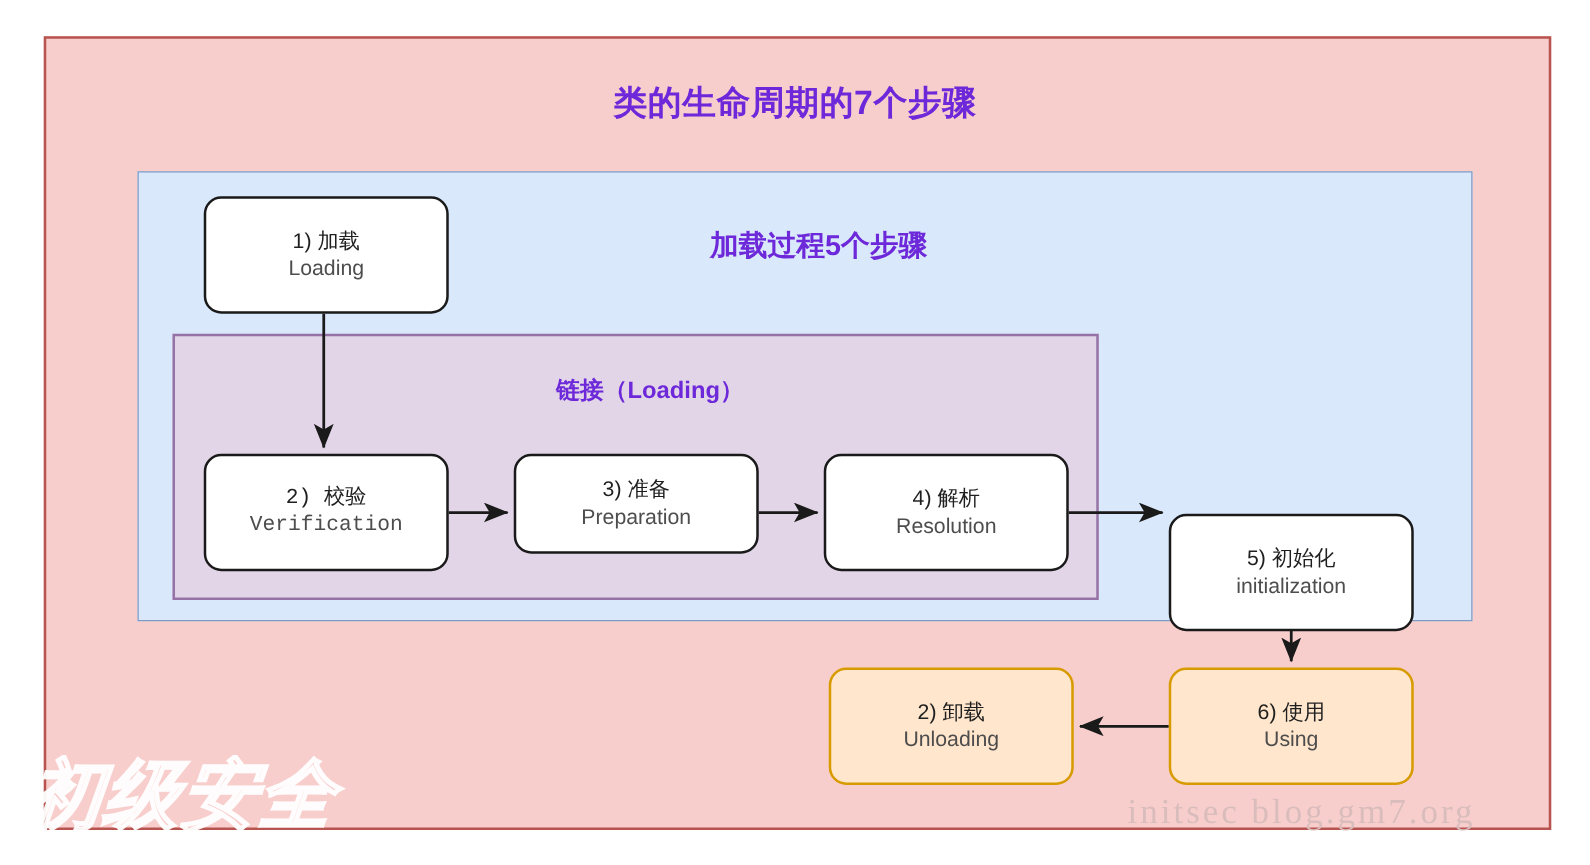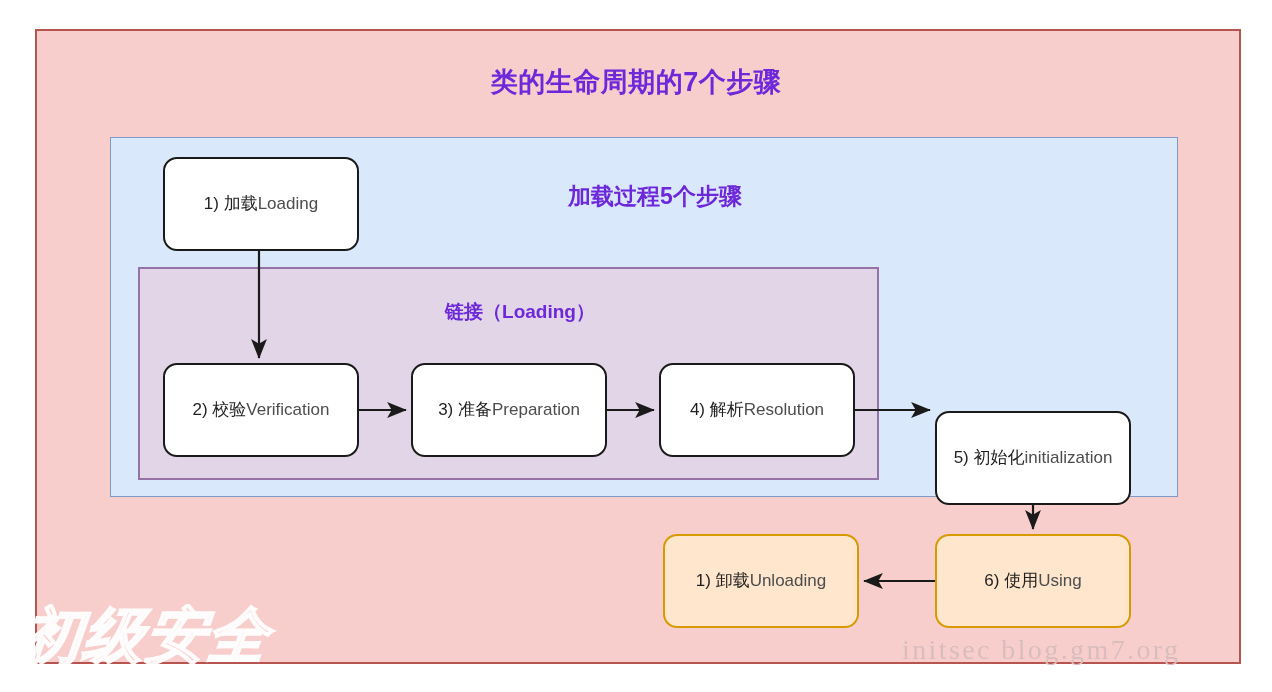--- a/index.html
+++ b/index.html
@@ -76,21 +76,21 @@
     top: 299px;
     width: 460px;
     font-size: 19px;
   }
 
   
   .node {
     position: absolute;
     box-sizing: border-box;
     display: flex;
-    flex-direction: row;
+    flex-direction: column;
     align-items: center;
     justify-content: center;
     border-radius: 14px;
     background: #ffffff;
     border: 2px solid #1a1a1a;
     line-height: 1.28;
   }
   .node .cn {
     font-size: 17px;
     color: #1f1f1f;
@@ -98,22 +98,22 @@
   .node .en {
     font-size: 17px;
     color: #4d4d4d;
   }
   .node.orange {
     background: #ffe6cc;
     border: 2px solid #d79b00;
   }
 
   #node-loading      { left: 163px;  top: 157px; width: 196px; height: 94px; }
-  #node-verification { left: 163px;  top: 363px; width: 196px; height: 94px; }
-  #node-preparation  { left: 411px;  top: 363px; width: 196px; height: 94px; }
+  #node-verification { left: 163px;  top: 363px; width: 196px; height: 94px; font-family: Liberation Mono, monospace; }
+  #node-preparation  { left: 411px;  top: 363px; width: 196px; height: 80px; }
   #node-resolution   { left: 659px;  top: 363px; width: 196px; height: 94px; text-align: center; }
   #node-initialization { left: 935px; top: 363px; width: 196px; height: 94px; margin-top: 48px; }
   #node-using        { left: 935px;  top: 534px; width: 196px; height: 94px; }
   #node-unloading    { left: 663px;  top: 534px; width: 196px; height: 94px; }
 
   
   .arrow-svg {
     position: absolute;
     left: 0;
     top: 0;
@@ -211,20 +211,20 @@
     <span class="cn">5) 初始化</span>
     <span class="en">initialization</span>
   </div>
 
   <div class="node orange" id="node-using">
     <span class="cn">6) 使用</span>
     <span class="en">Using</span>
   </div>
 
   <div class="node orange" id="node-unloading">
-    <span class="cn">1) 卸载</span>
+    <span class="cn">2) 卸载</span>
     <span class="en">Unloading</span>
   </div>
 
   <div id="watermark-cn">初级安全</div>
   <div id="watermark-url">initsec blog.gm7.org</div>
 
 </div>
 
 </body></html>

